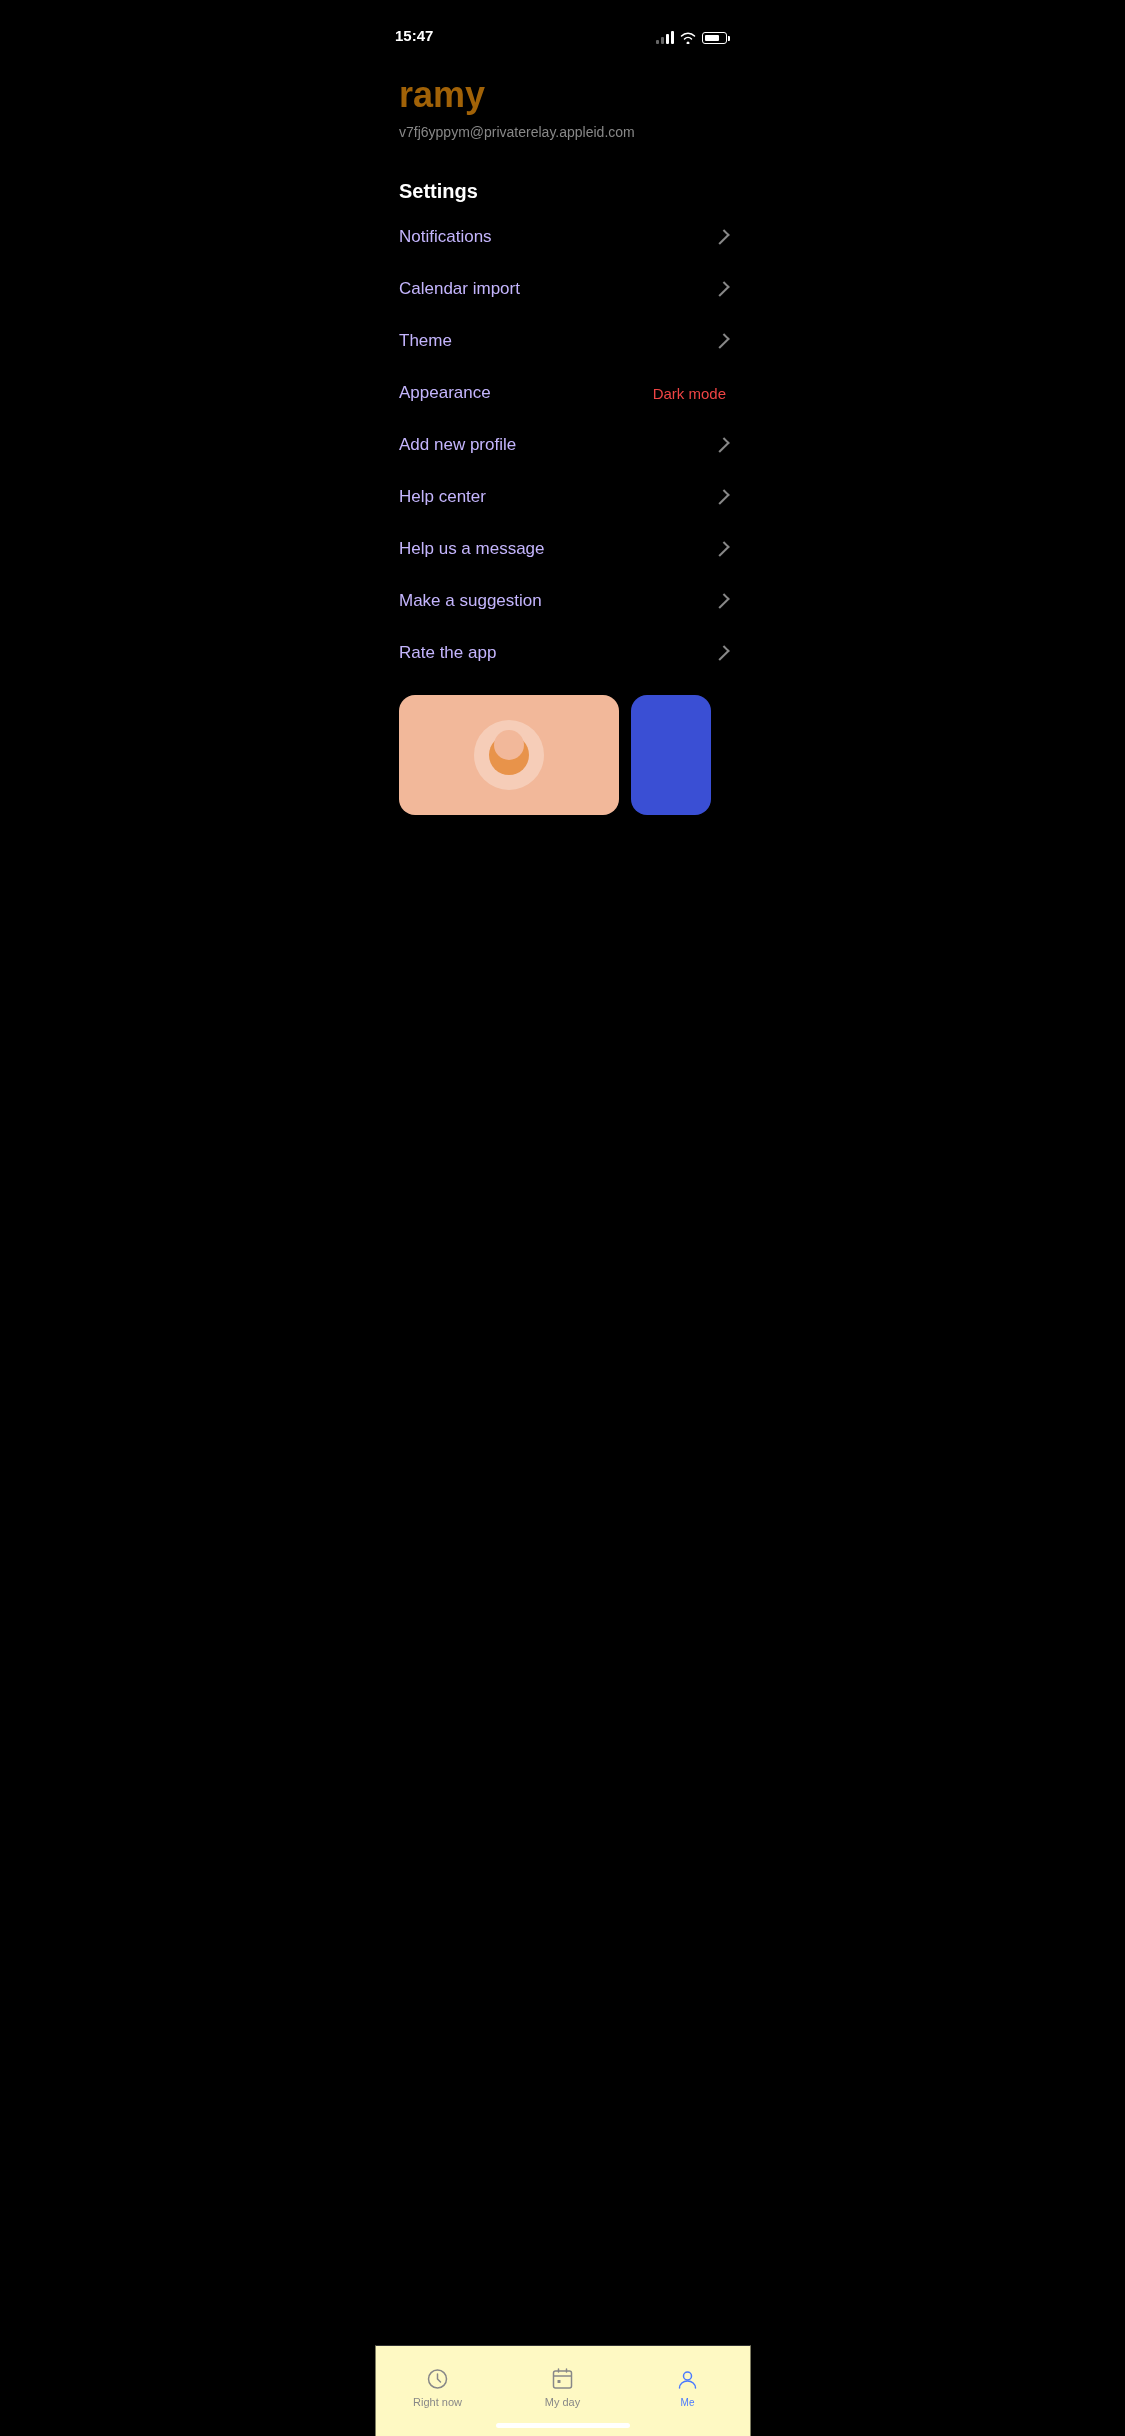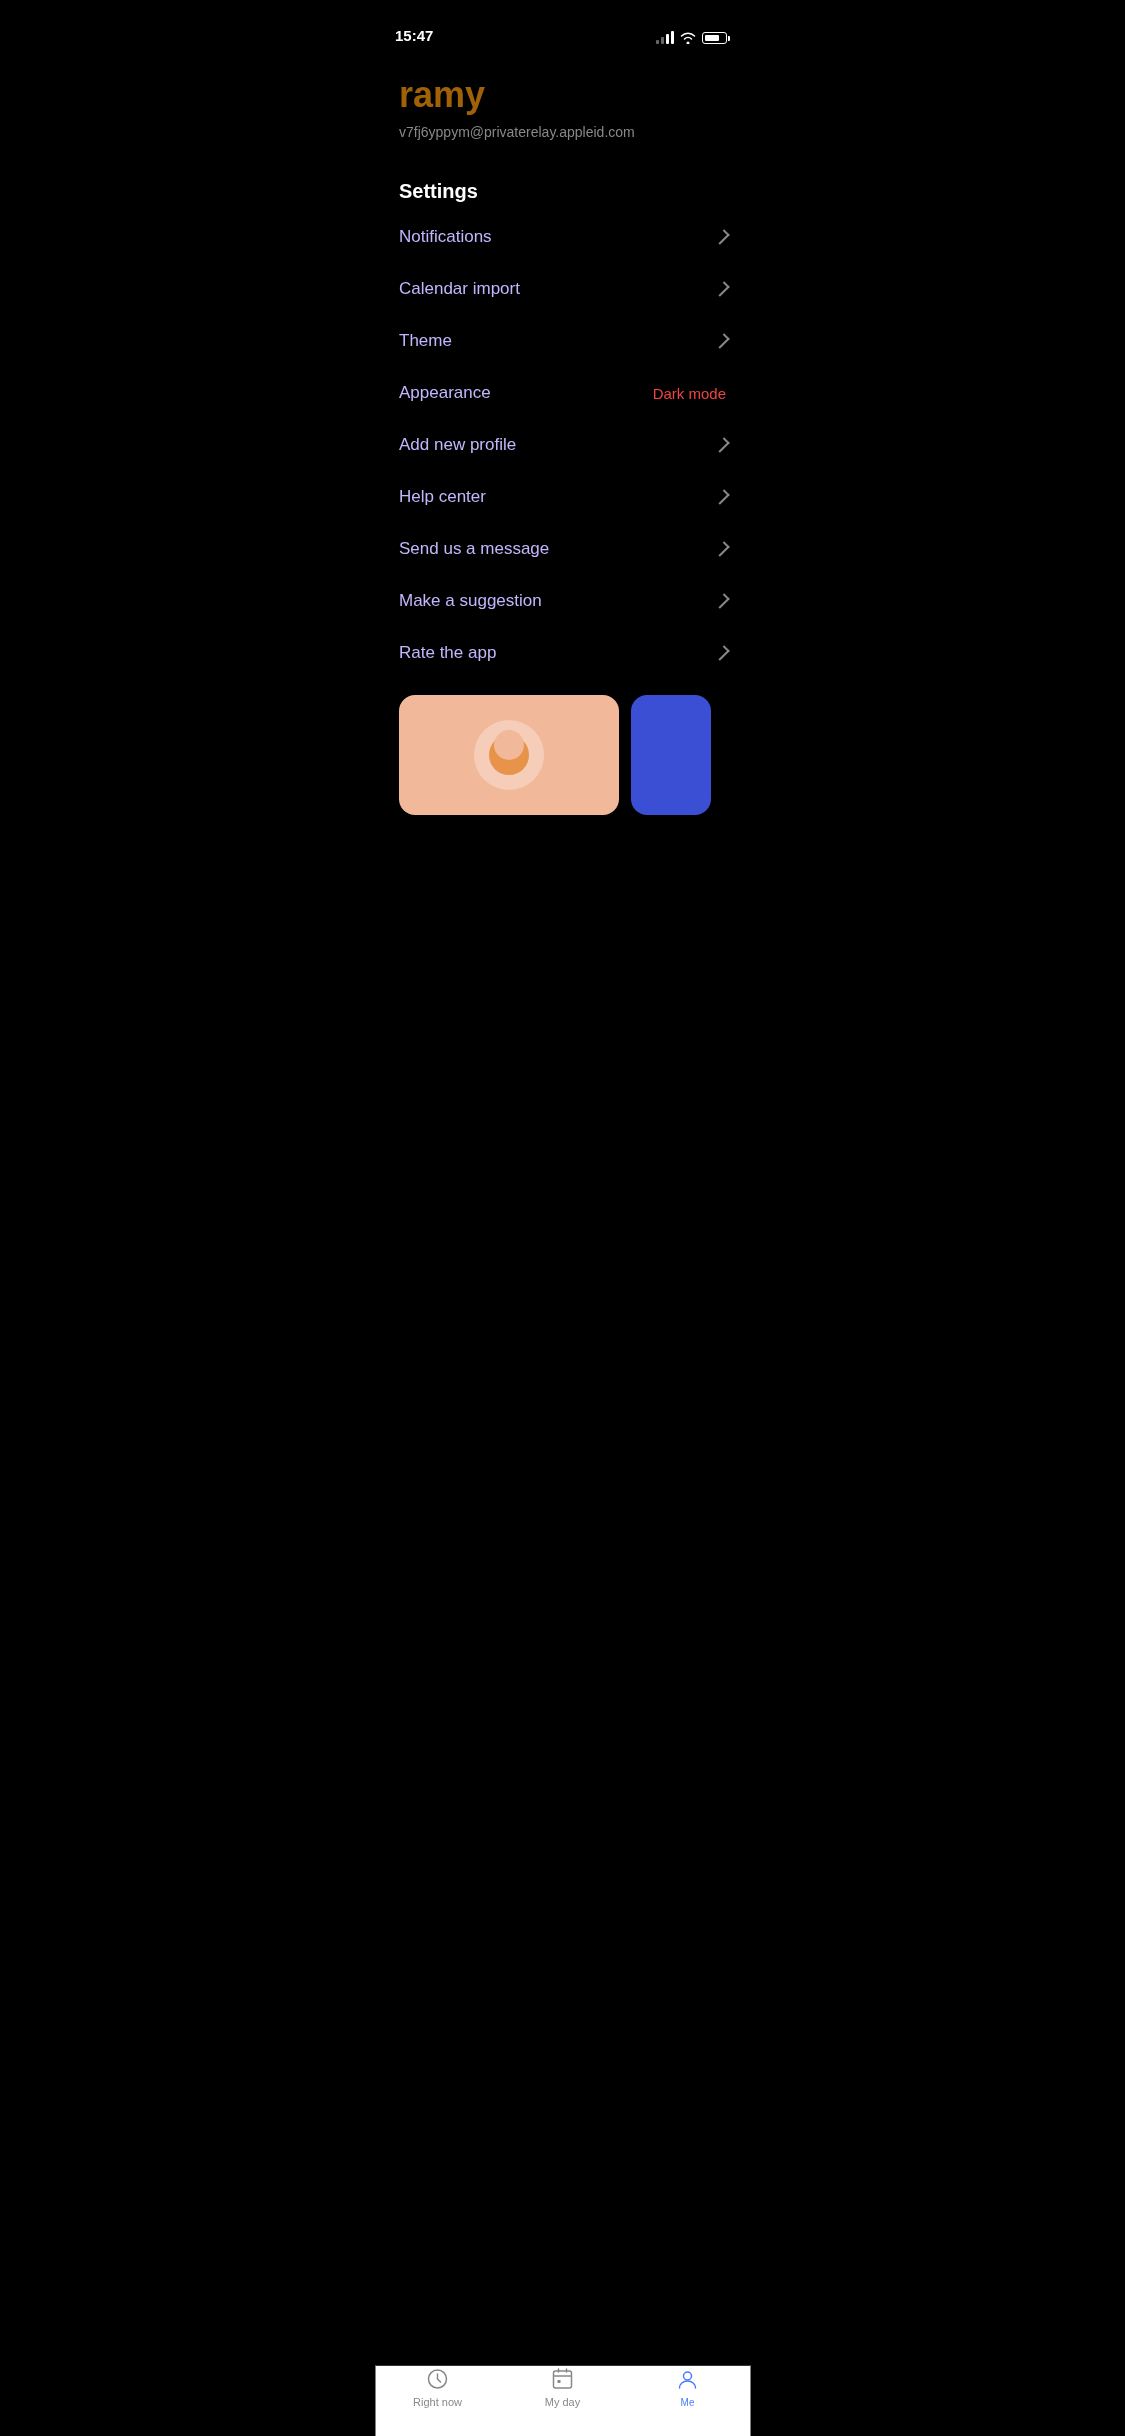--- a/index.html
+++ b/index.html
@@ -210,26 +210,26 @@
       top: 10px;
       left: 20px;
     }
 
     .bottom-nav {
       position: fixed;
       bottom: 0;
       left: 50%;
       transform: translateX(-50%);
       width: 375px;
-      background: #ffffff;
+      background: #fef9c3;
       border-top: 1px solid #333;
       display: flex;
       justify-content: space-around;
       align-items: center;
-      padding: 0 0 28px 0;
+      padding: 20px 0 28px 0;
     }
 
     .nav-item {
       display: flex;
       flex-direction: column;
       align-items: center;
       gap: 4px;
       cursor: pointer;
       flex: 1;
     }
@@ -344,21 +344,21 @@
 
   <div>
     <div class="menu-item">
       <span class="menu-item-left">Help center</span>
       <div class="menu-item-right">
         <span class="chevron"></span>
       </div>
     </div>
 
     <div class="menu-item">
-      <span class="menu-item-left">Send us a message</span>
+      <span class="menu-item-left">Help us a message</span>
       <div class="menu-item-right">
         <span class="chevron"></span>
       </div>
     </div>
 
     <div class="menu-item">
       <span class="menu-item-left">Make a suggestion</span>
       <div class="menu-item-right">
         <span class="chevron"></span>
       </div>

